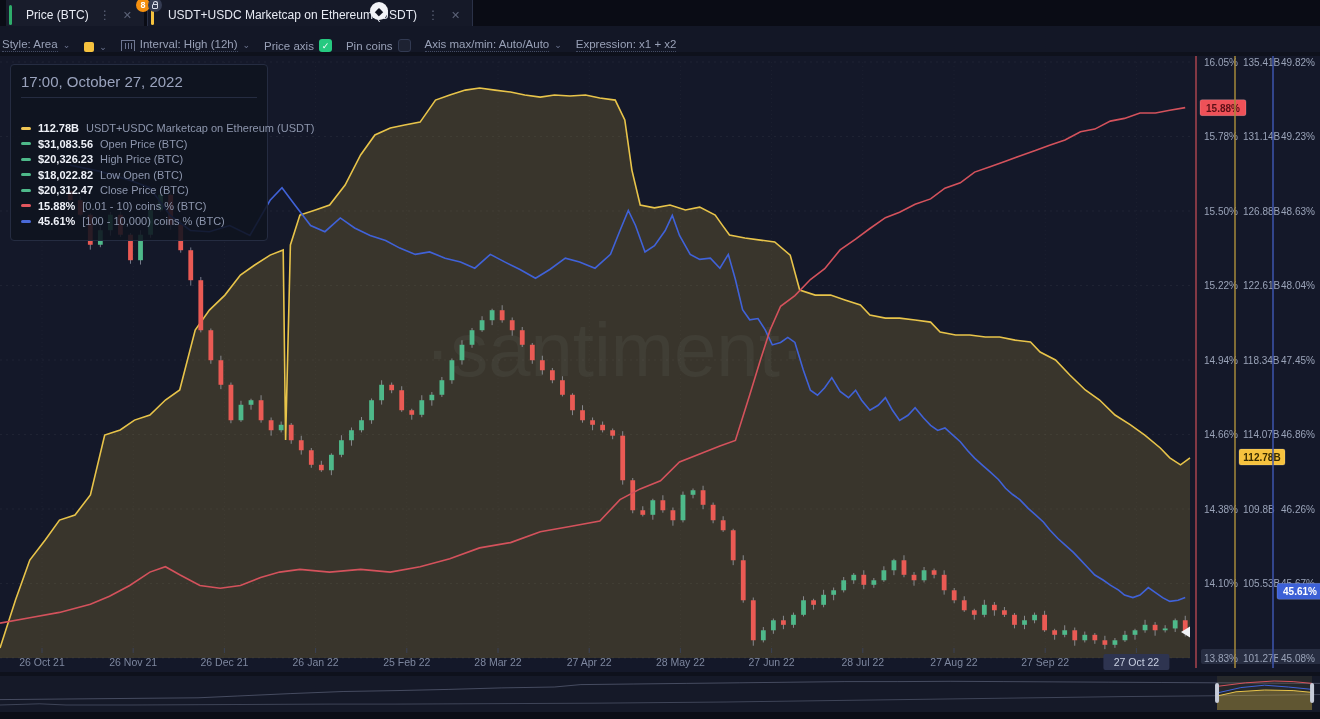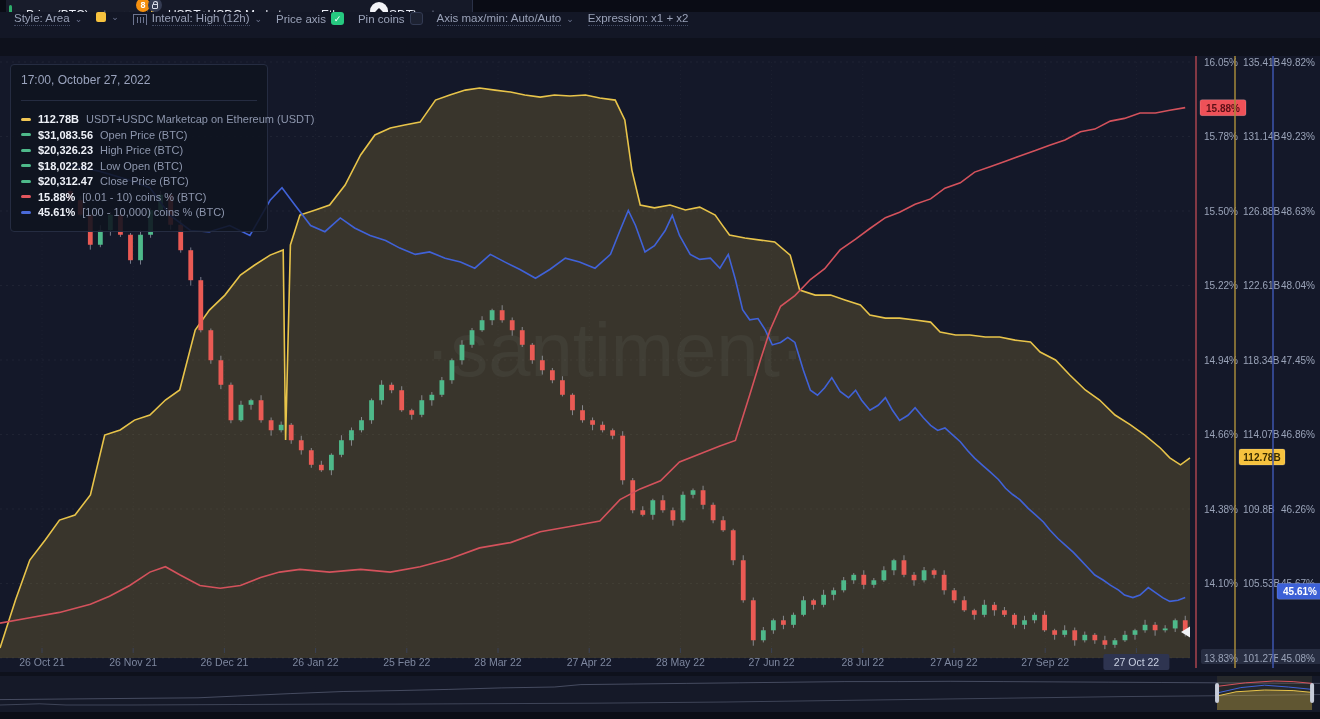--- a/index.html
+++ b/index.html
@@ -13,35 +13,35 @@
   .tab .kebab { color:#5c6378; font-size:12px; padding:0 2px; }
   .tab .close { color:#5c6378; font-size:11px; padding:0 2px; }
   .tab.active { background:#151928; outline:1px solid #2a3147; }
   .tab-badges { position:absolute; top:-2px; left:-12px; display:flex; z-index:5; }
   .badge-count { width:14px; height:14px; border-radius:50%; background:#f5900f; color:#fff; font-size:9px; font-weight:bold; display:flex; align-items:center; justify-content:center; }
   .badge-lock { width:14px; height:14px; border-radius:50%; background:#343b52; margin-left:-2px; display:flex; align-items:center; justify-content:center; }
   .lock-glyph { width:6px; height:5px; border:1px solid #d8dce8; border-radius:1px; position:relative; margin-top:2px; }
   .lock-glyph:before { content:""; position:absolute; left:0.5px; top:-4px; width:3px; height:3px; border:1px solid #d8dce8; border-bottom:none; border-radius:3px 3px 0 0; }
   .diamond-btn { position:absolute; top:2px; width:18px; height:18px; border-radius:50%; background:#f2f3f7; color:#101320; display:flex; align-items:center; justify-content:center; font-size:11px; cursor:pointer; }
   
-  .toolbar { position:absolute; top:12px; left:0; width:1320px; height:26px; background:#131726; display:flex; align-items:flex-start; font-size:11.5px; color:#99a1b7; gap:14px; padding-left:14px; }
+  .toolbar { position:absolute; top:26px; left:0; width:1320px; height:26px; background:#131726; display:flex; align-items:flex-end; font-size:11.5px; color:#99a1b7; gap:14px; padding-left:2px; }
   .tb-item { display:flex; align-items:center; gap:5px; cursor:pointer; white-space:nowrap; }
   .tb-label { border-bottom:1px dotted #434b63; padding-bottom:1px; }
   .chev { font-size:9px; color:#6d7590; }
   .swatch { width:10px; height:10px; border-radius:2px; background:#f6c23e; }
   .checkbox { width:13px; height:13px; border-radius:3px; display:flex; align-items:center; justify-content:center; font-size:9px; }
   .checkbox.on { background:#26c980; color:#fff; }
   .checkbox.off { background:#1d2232; border:1px solid #323a52; }
   .interval-icon { width:14px; height:11px; border:1px solid #6d7590; border-bottom:none; position:relative; }
   .interval-icon i { position:absolute; top:2px; width:1px; height:6px; background:#6d7590; }
   
   .chart-wrap { position:absolute; top:56px; left:0; width:1320px; height:616px; background:#141829; }
   
   .legend { position:absolute; top:8px; left:10px; width:258px; background:rgba(15,19,31,0.88); border:1px solid #252c41; border-radius:4px; padding:8px 10px 9px; z-index:10; }
-  .legend-time { font-size:12px; color:#9aa3bd; padding-bottom:13px; border-bottom:1px solid #252c41; margin-bottom:12px; }
+  .legend-time { font-size:15px; color:#9aa3bd; padding-bottom:7px; border-bottom:1px solid #252c41; margin-bottom:24px; }
   .legend-row { display:flex; align-items:center; gap:7px; font-size:11px; margin-bottom:3.5px; white-space:nowrap; }
   .legend-dash { width:10px; height:3px; border-radius:2px; flex:none; }
   .legend-val { color:#eef1f8; font-weight:bold; }
   .legend-lab { color:#8d96ad; }
   
   .navigator { position:absolute; top:676px; left:0; width:1320px; height:36px; background:#151928; }
   .footer-bar { position:absolute; top:712px; left:0; width:1320px; height:7px; background:#0b0d16; }
 </style>
 </head>
 <body>

